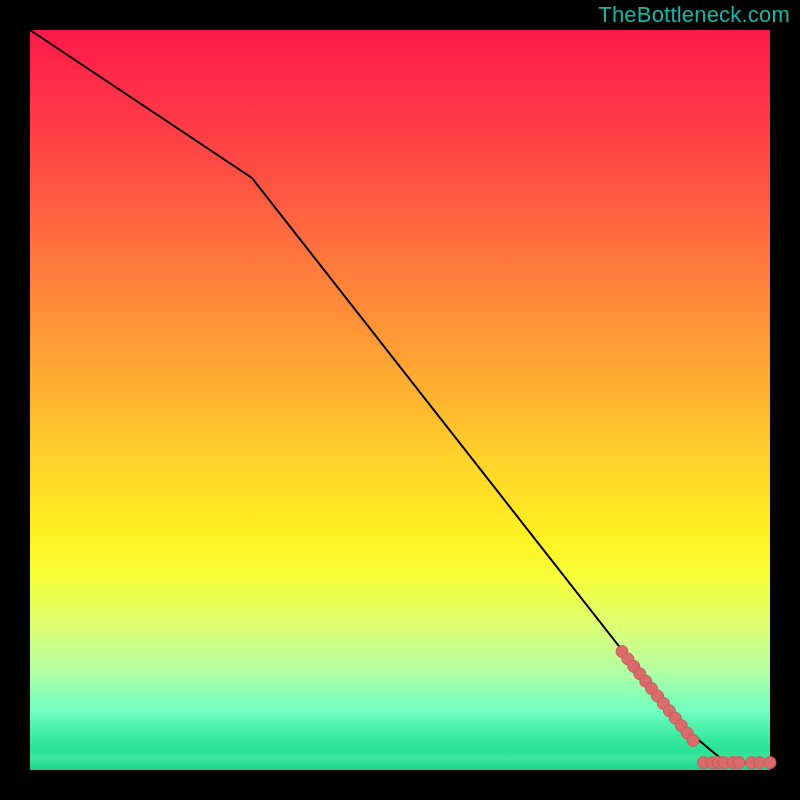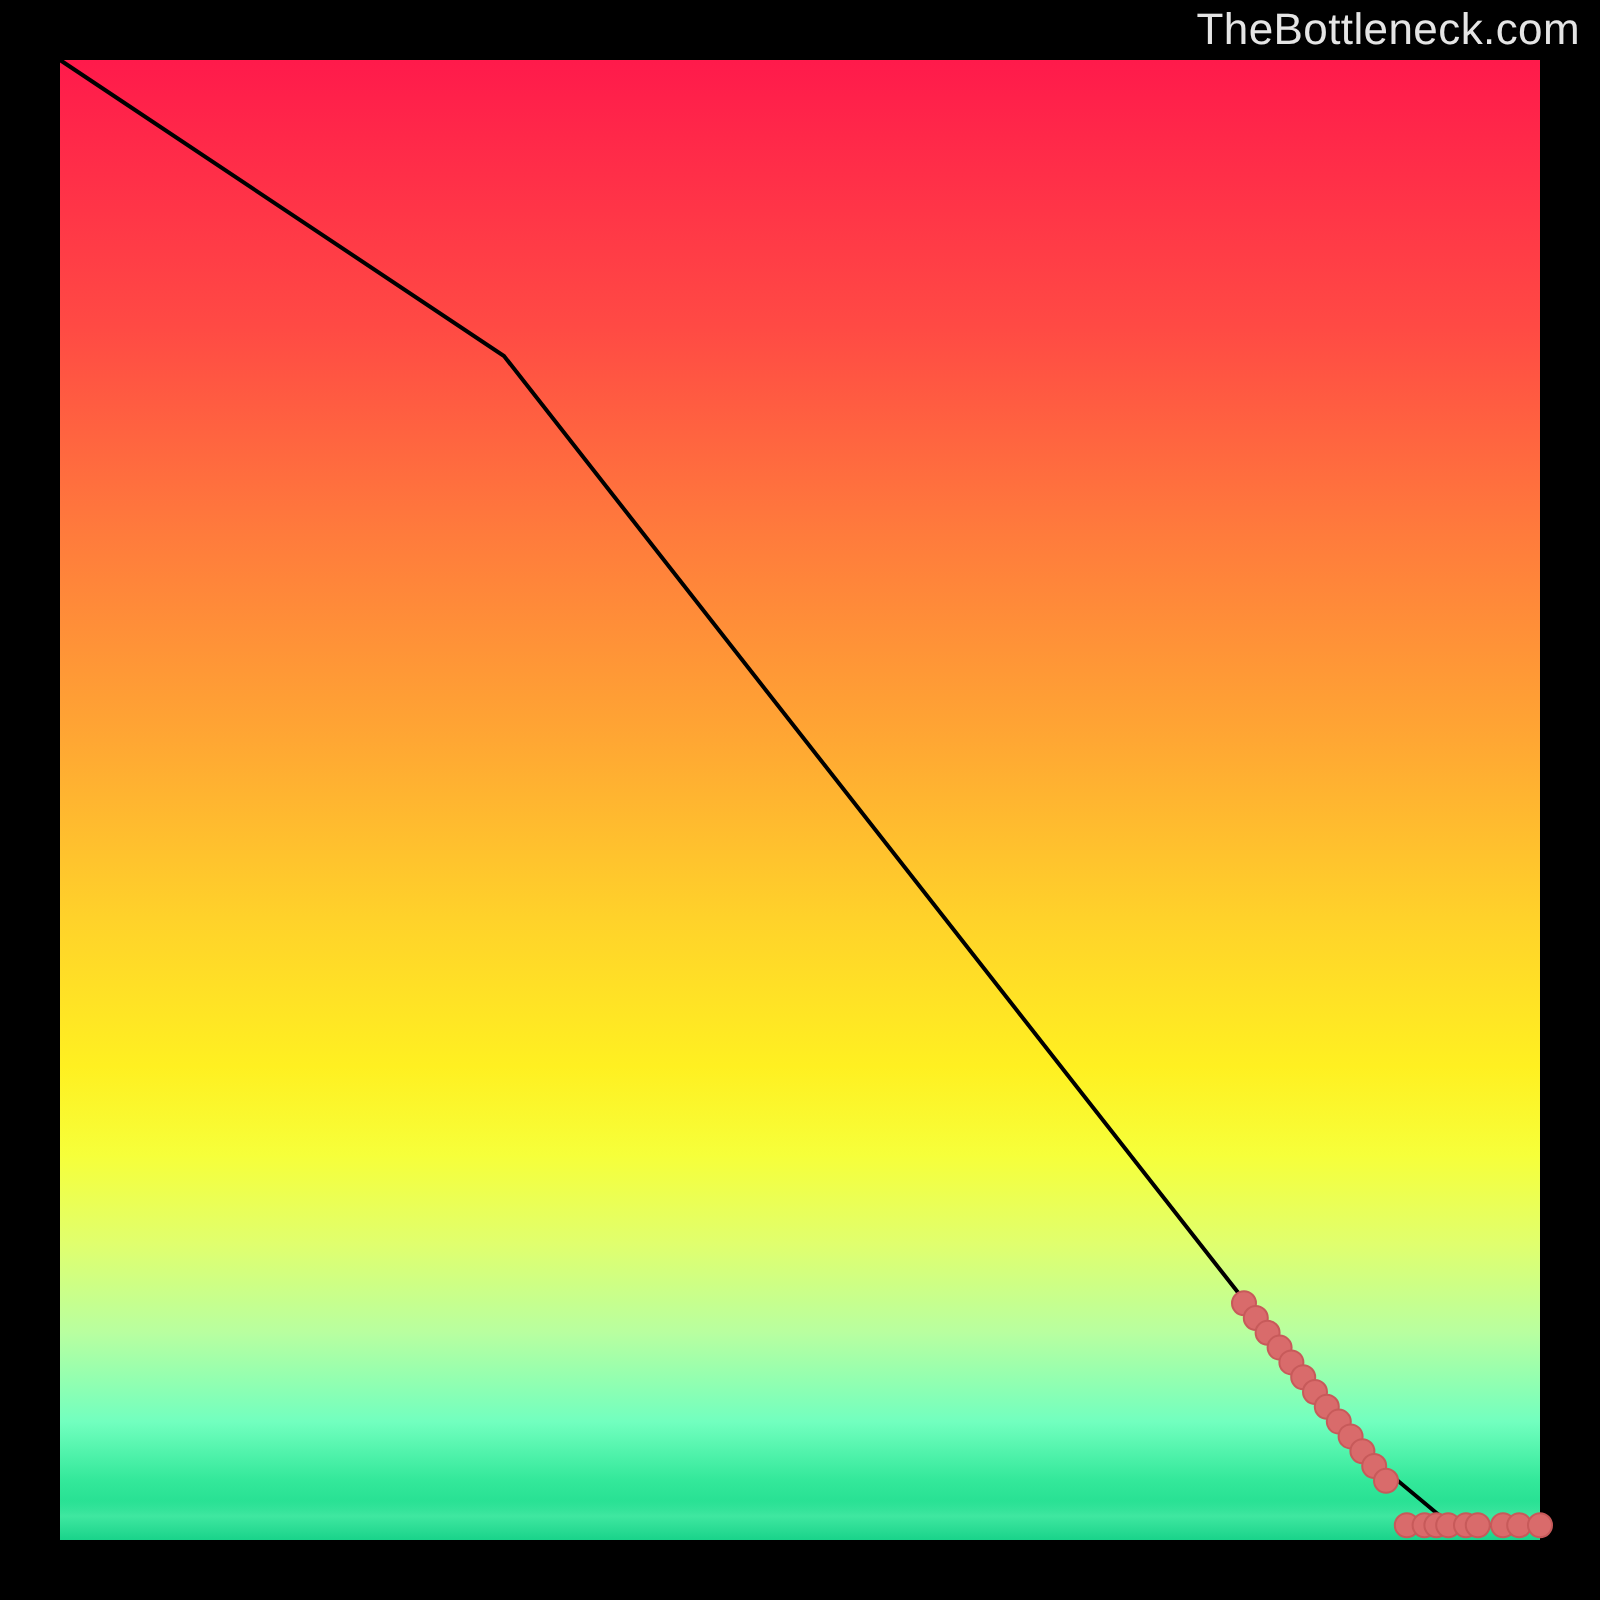--- a/index.html
+++ b/index.html
@@ -13,21 +13,21 @@
   }
   .stage {
     position: relative;
     width: 800px;
     height: 800px;
   }
   .watermark {
     position: absolute;
     top: 2px;
     right: 10px;
-    color: #e5e5e5;
+    color: #14b8a6;
     font-size: 22px;
     font-weight: 500;
     letter-spacing: 0.2px;
     user-select: none;
   }
   .plot-frame {
     position: absolute;
     left: 30px;
     top: 30px;
     width: 740px;

